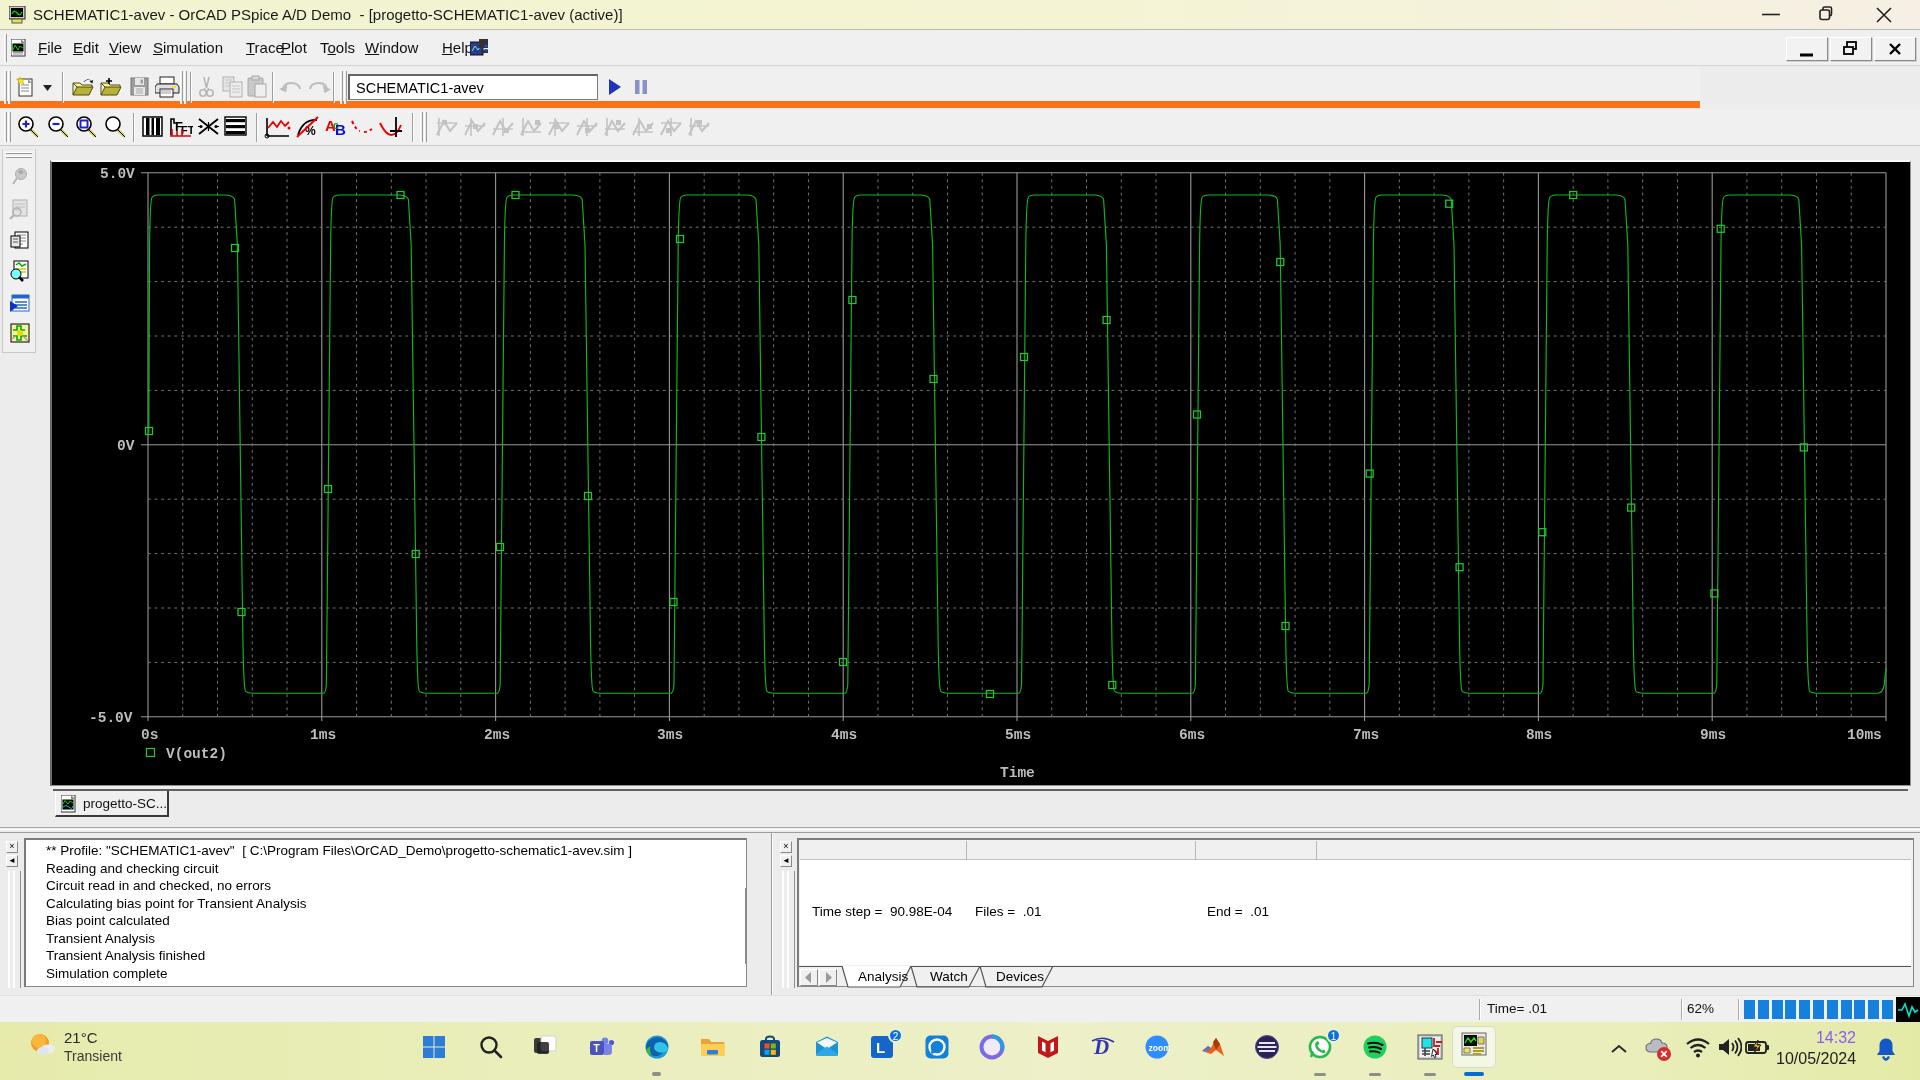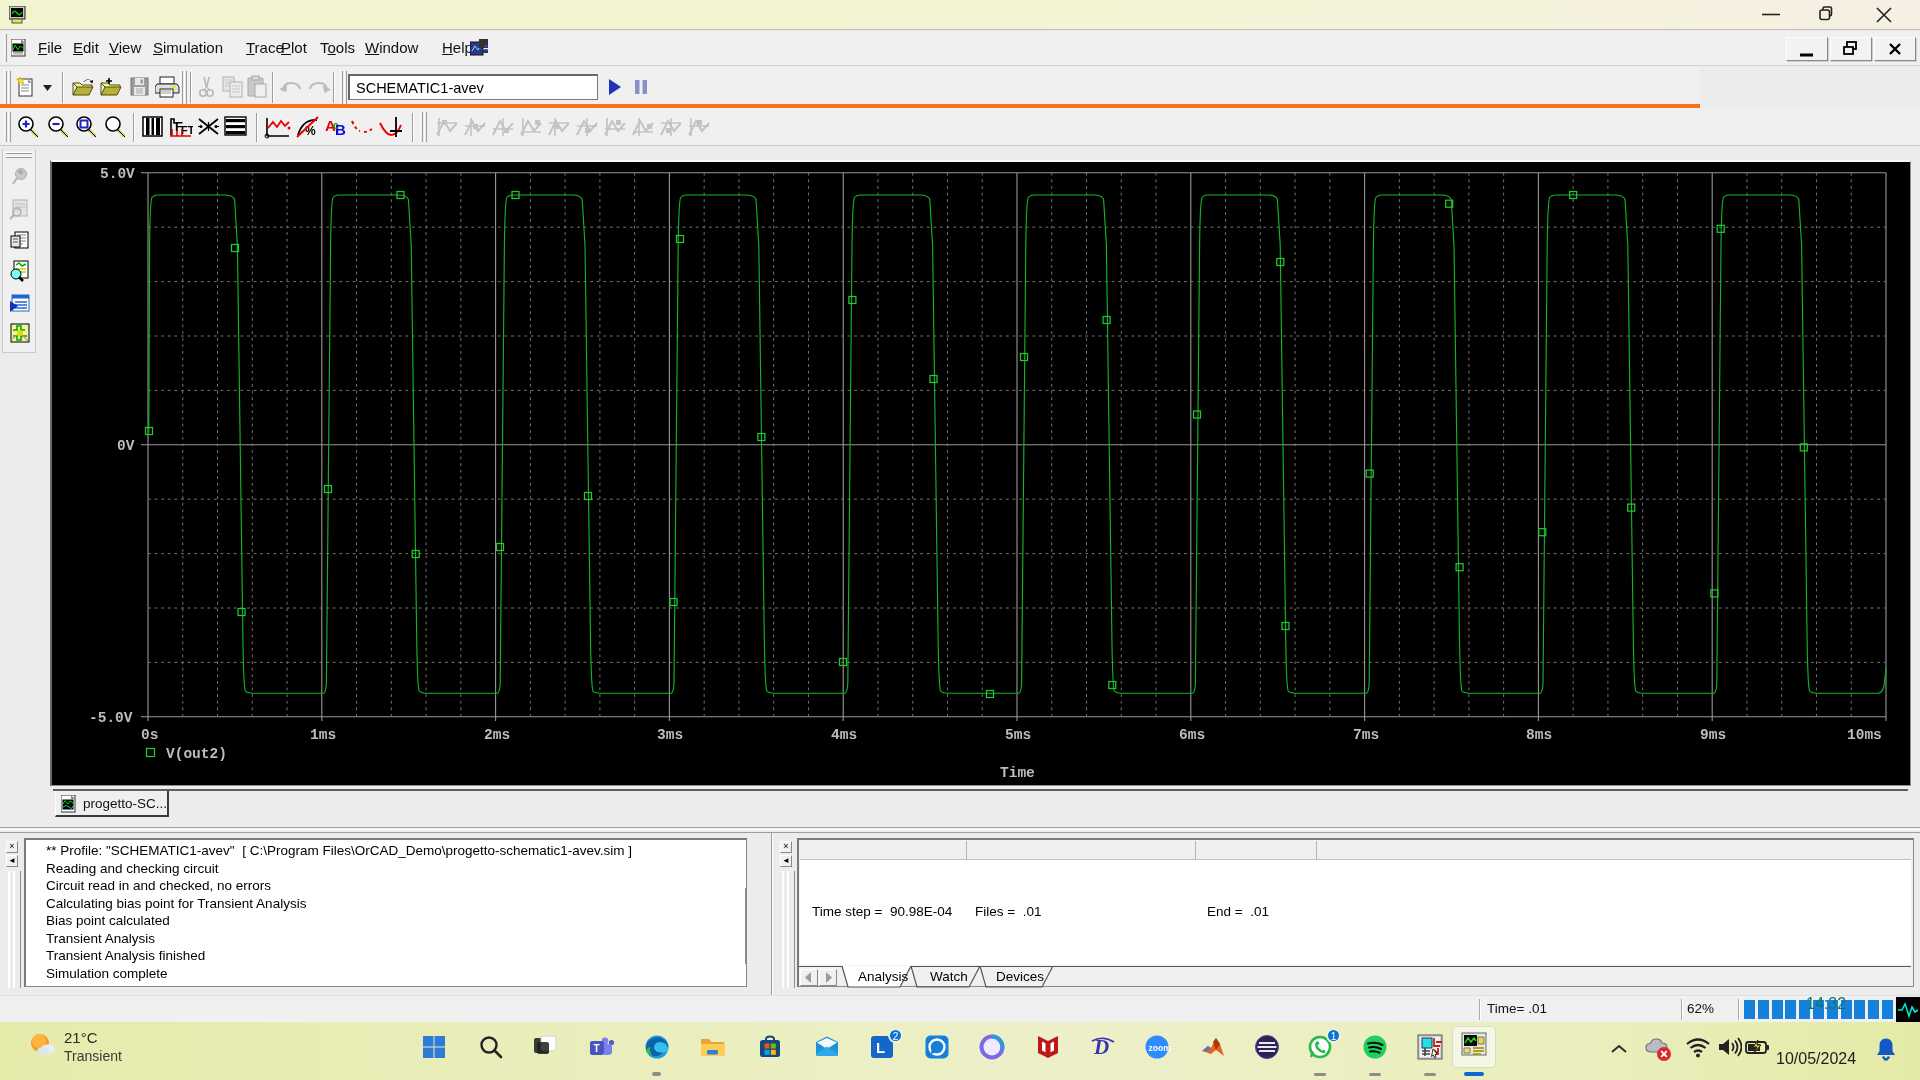--- a/index.html
+++ b/index.html
@@ -5,21 +5,21 @@
 .abs{position:absolute}
 
 #title{left:0;top:0;width:1920px;height:30px;background:linear-gradient(90deg,#f2f3cf 0%,#f4f4d4 55%,#f5f2dc 80%,#f6efe4 100%);border-bottom:1px solid #bdbdb5}
 #title .txt{position:absolute;left:33px;top:6px;font-size:15px;color:#1a1a1a}
 .cap{position:absolute;top:0;width:46px;height:29px;color:#111}
 
 #menubar{left:0;top:31px;width:1920px;height:35px;background:#f0f0f0;border-bottom:1px solid #d5d5d5}
 .menu{position:absolute;top:8px;font-size:15px;color:#111}
 .menu u{text-decoration-thickness:1px}
 
-#tb1{left:0;top:67px;width:1700px;height:41px;background:#f0f0f0;border-bottom:4px solid #f97316}
+#tb1{left:0;top:67px;width:1700px;height:41px;background:#f0f0f0;border-bottom:7px solid #f97316}
 #tb2{left:0;top:109px;width:1920px;height:37px;background:#f0f0f0;border-bottom:1px solid #c9c9c9}
 .grip{position:absolute;width:3px;border-left:1px solid #fff;border-right:1px solid #9d9d9d;background:#e8e8e8}
 .vsep{position:absolute;width:2px;border-left:1px solid #9d9d9d;border-right:1px solid #fff}
 
 #side{left:2px;top:149px;width:34px;height:204px;background:#f0f0f0;border:1px solid #c9c9c9;border-top:1px solid #e5e5e5}
 
 #plotframe{left:50px;top:160px;width:1861px;height:626px;background:#000;border:1px solid #8f8f8f;border-top:2px solid #fafafa;border-left:2px solid #6a6a6a}
 #plot{left:53px;top:163px;width:1855px;height:620px}
 
 #tabline{left:53px;top:789px;width:1855px;height:2px;background:#5f5f5f}
@@ -39,20 +39,21 @@
 .tdash{position:absolute;top:1073px;width:12px;height:3px;border-radius:2px;background:#8b8f84}
 </style></head><body>
 
 <div class="abs" id="title">
  <svg class="abs" style="left:9px;top:6px" width="18" height="18">
   <rect x="0" y="0" width="16" height="13" fill="#c8c8c8" stroke="#222"></rect>
   <rect x="2" y="2" width="12" height="9" fill="#000"></rect>
   <path d="M3 8 Q5 3 8 7 T13 6" stroke="#0c0" fill="none" stroke-width="1.5"></path>
   <rect x="3" y="13" width="10" height="4" fill="#e6e150" stroke="#555"></rect>
  </svg>
+ <div class="txt">SCHEMATIC1-avev - OrCAD PSpice A/D Demo&nbsp; - [progetto-SCHEMATIC1-avev (active)]</div>
  <svg class="cap" style="left:1748px" width="46" height="29">
       <path d="M14 14.5 H32" stroke="#222" stroke-width="1.6"></path>
     </svg>
  <svg class="cap" style="left:1805px" width="46" height="29">
       <rect x="15" y="10" width="9.5" height="9.5" rx="2" fill="none" stroke="#222" stroke-width="1.6"></rect>
       <path d="M18 10 V8.5 Q18 7 19.5 7 H25 Q26.5 7 26.5 8.5 V14 Q26.5 15.7 25 15.7 H24.5" fill="none" stroke="#222" stroke-width="1.6"></path>
     </svg>
  <svg class="cap" style="left:1862px" width="46" height="29">
       <path d="M15 8 L29 22 M29 8 L15 22" stroke="#222" stroke-width="1.6"></path>
     </svg>
@@ -710,18 +711,18 @@
 <svg class="abs" style="left:1716px;top:1034px" width="26" height="26" viewBox="0 0 26 26">
     <path d="M3 10 h4 l6 -5 v16 l-6 -5 h-4 z" fill="#222"></path>
     <path d="M16 9 q3 4 0 8 M19 6.5 q5 6.5 0 13 M22 4 q7 9 0 18" stroke="#222" fill="none" stroke-width="1.8"></path>
   </svg>
 <svg class="abs" style="left:1744px;top:1034px" width="26" height="26" viewBox="0 0 26 26">
     <rect x="2" y="8" width="20" height="11" rx="2.5" fill="none" stroke="#222" stroke-width="1.8"></rect>
     <rect x="22.5" y="11" width="2.5" height="5" rx="1" fill="#222"></rect>
     <rect x="4" y="10" width="12" height="7" fill="#222"></rect>
     <path d="M14 6 l-5 7 h4 l-3 6 l7 -8 h-4 z" fill="#f2c522" stroke="#222" stroke-width="1"></path>
   </svg>
-<div class="abs" style="left:1806px;top:995px;width:60px;text-align:left;font-size:16px;color:#0f766e">14:32</div>
+<div class="abs" style="left:1806px;top:1029px;width:60px;text-align:center;font-size:16px;color:#8b5cf6">14:32</div>
 <div class="abs" style="left:1776px;top:1050px;width:90px;font-size:16px;color:#1e1e1e">10/05/2024</div>
 <svg class="abs" style="left:1873px;top:1036px" width="26" height="26" viewBox="0 0 26 26">
     <path d="M13 2.5 q6.5 0 6.5 7.5 v5 l2.5 4 H4 L6.5 15 v-5 q0 -7.5 6.5 -7.5 z" fill="#1458c8"></path>
     <path d="M10 20.5 q1.5 3 3 3 q1.5 0 3 -3" stroke="#1458c8" fill="none" stroke-width="2.5"></path>
   </svg>
 
 </body></html>

